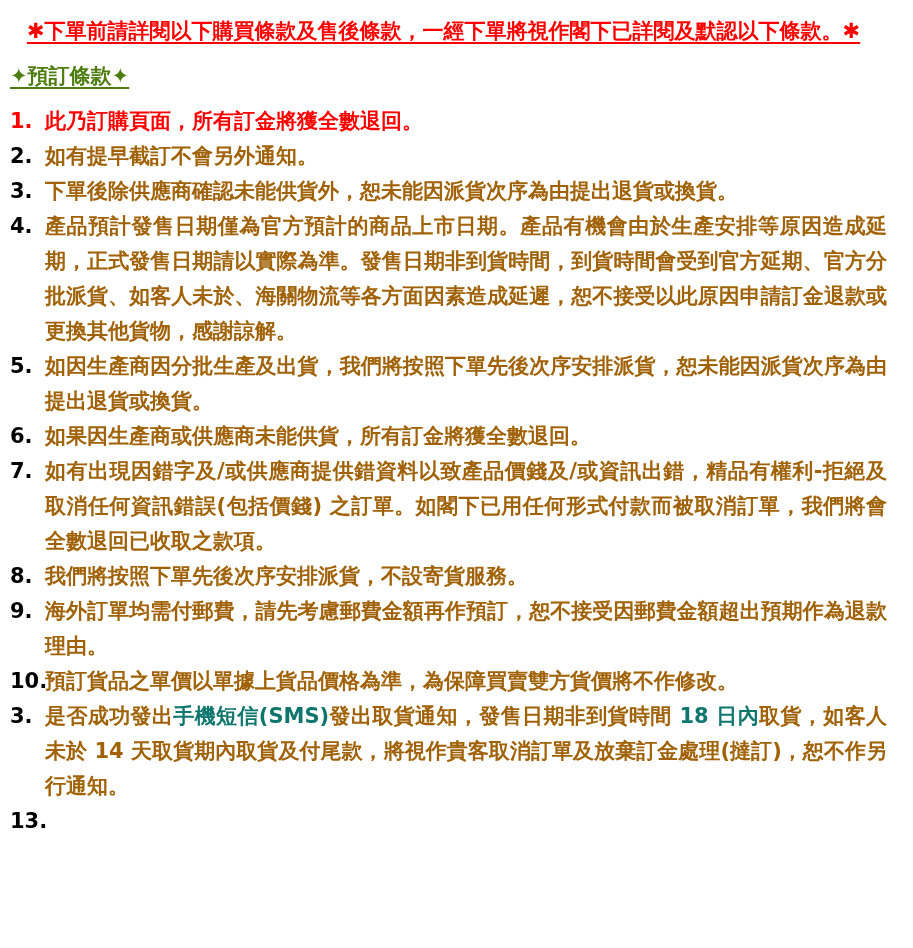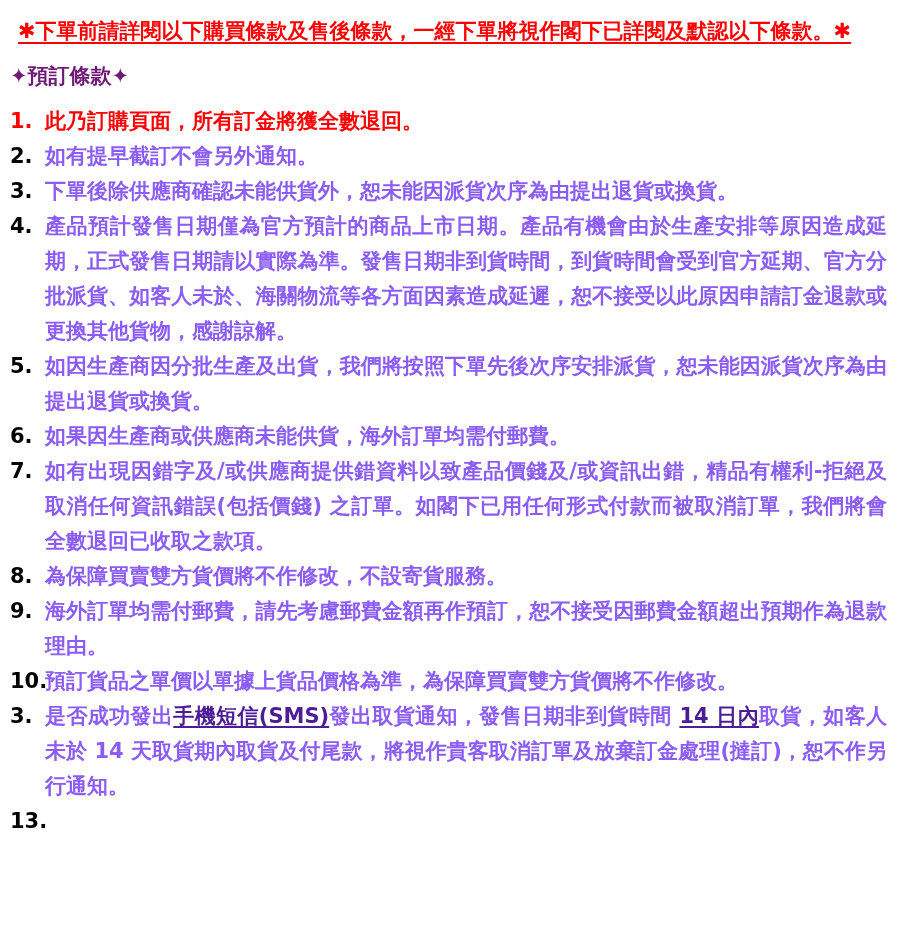--- a/index.html
+++ b/index.html
@@ -10,47 +10,47 @@
     font-weight:700;
     -webkit-font-smoothing:antialiased;
   }
   .doc{padding:8px 26px 4px 8px;}
   .notice{
     color:#ff0000;
     font-size:21px;line-height:30px;
     text-decoration:underline;
     text-decoration-thickness:2px;
     text-underline-offset:4px;
-    margin:8px 0 16px 10px;
+    margin:8px 0 16px 19px;
   }
   .section-title{
-    color:#701a75;
+    color:#4d7c0f;
     font-size:21px;line-height:28px;
+    text-decoration:underline;
     text-decoration-thickness:2px;
     text-underline-offset:4px;
     margin:0 0 14px 2px;
     display:inline-block;
   }
   .terms{font-size:21px;line-height:35px;color:#000;}
   .term{display:flex;align-items:flex-start;}
   .term .num{
     flex:0 0 37px;width:37px;
     padding-left:2px;box-sizing:border-box;
     white-space:nowrap;
   }
   .term .text{
     flex:1;
     text-align:justify;
     text-justify:inter-ideograph;
   }
-  .seg-normal{color:#8b5cf6;}
+  .seg-normal{color:#a16207;}
   .seg-red{color:#ff0000;}
   .seg-red-u{
-    color:#4c1d95;
-    text-decoration:underline;
+    color:#0f766e;
     text-decoration-thickness:2px;
     text-underline-offset:3px;
   }
 </style>
 </head>
 <body>
 
 <div class="doc">
   <div class="notice">✱下單前請詳閱以下購買條款及售後條款，一經下單將視作閣下已詳閱及默認以下條款。✱</div>
 
@@ -74,40 +74,40 @@
       <div class="term">
         <span class="num">4.</span>
         <span class="text"><span class="seg-normal">產品預計發售日期僅為官方預計的商品上市日期。產品有機會由於生產安排等原因造成延期，正式發售日期請以實際為準。發售日期非到貨時間，到貨時間會受到官方延期、官方分批派貨、如客人未於、海關物流等各方面因素造成延遲，恕不接受以此原因申請訂金退款或更換其他貨物，感謝諒解。</span></span>
       </div>
       <div class="term">
         <span class="num">5.</span>
         <span class="text"><span class="seg-normal">如因生產商因分批生產及出貨，我們將按照下單先後次序安排派貨，恕未能因派貨次序為由提出退貨或換貨。</span></span>
       </div>
       <div class="term">
         <span class="num">6.</span>
-        <span class="text"><span class="seg-normal">如果因生產商或供應商未能供貨，海外訂單均需付郵費。</span></span>
+        <span class="text"><span class="seg-normal">如果因生產商或供應商未能供貨，所有訂金將獲全數退回。</span></span>
       </div>
       <div class="term">
         <span class="num">7.</span>
         <span class="text"><span class="seg-normal">如有出現因錯字及/或供應商提供錯資料以致產品價錢及/或資訊出錯，精品有權利-拒絕及取消任何資訊錯誤(包括價錢) 之訂單。如閣下已用任何形式付款而被取消訂單，我們將會全數退回已收取之款項。</span></span>
       </div>
       <div class="term">
         <span class="num">8.</span>
-        <span class="text"><span class="seg-normal">為保障買賣雙方貨價將不作修改，不設寄貨服務。</span></span>
+        <span class="text"><span class="seg-normal">我們將按照下單先後次序安排派貨，不設寄貨服務。</span></span>
       </div>
       <div class="term">
         <span class="num">9.</span>
         <span class="text"><span class="seg-normal">海外訂單均需付郵費，請先考慮郵費金額再作預訂，恕不接受因郵費金額超出預期作為退款理由。</span></span>
       </div>
       <div class="term">
         <span class="num">10.</span>
         <span class="text"><span class="seg-normal">預訂貨品之單價以單據上貨品價格為準，為保障買賣雙方貨價將不作修改。</span></span>
       </div>
       <div class="term">
         <span class="num">3.</span>
-        <span class="text"><span class="seg-normal">是否成功發出</span><span class="seg-red-u">手機短信(SMS)</span><span class="seg-normal">發出取貨通知，發售日期非到貨時間 </span><span class="seg-red-u">14 日內</span><span class="seg-normal">取貨，如客人未於 14 天取貨期內取貨及付尾款，將視作貴客取消訂單及放棄訂金處理(撻訂)，恕不作另行通知。</span></span>
+        <span class="text"><span class="seg-normal">是否成功發出</span><span class="seg-red-u">手機短信(SMS)</span><span class="seg-normal">發出取貨通知，發售日期非到貨時間 </span><span class="seg-red-u">18 日內</span><span class="seg-normal">取貨，如客人未於 14 天取貨期內取貨及付尾款，將視作貴客取消訂單及放棄訂金處理(撻訂)，恕不作另行通知。</span></span>
       </div>
       <div class="term">
         <span class="num">13.</span>
         <span class="text"></span>
       </div>
     </div>
 </div>
 
 </body></html>

